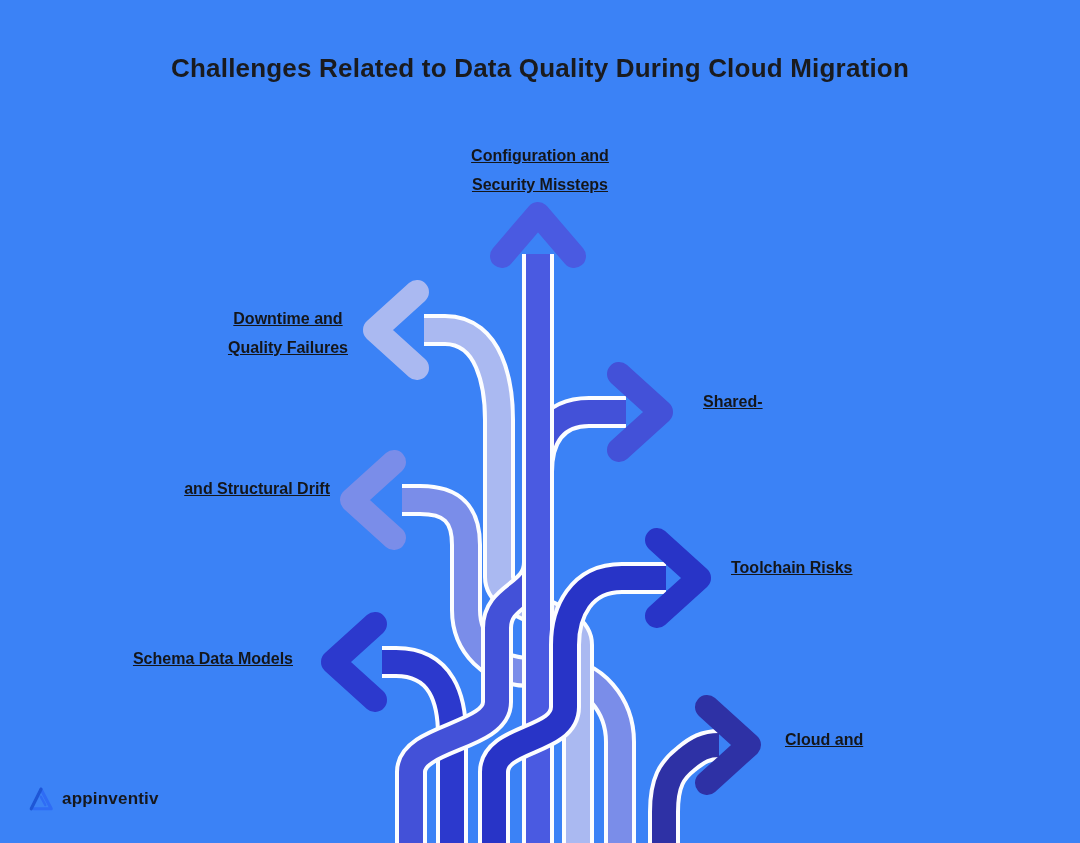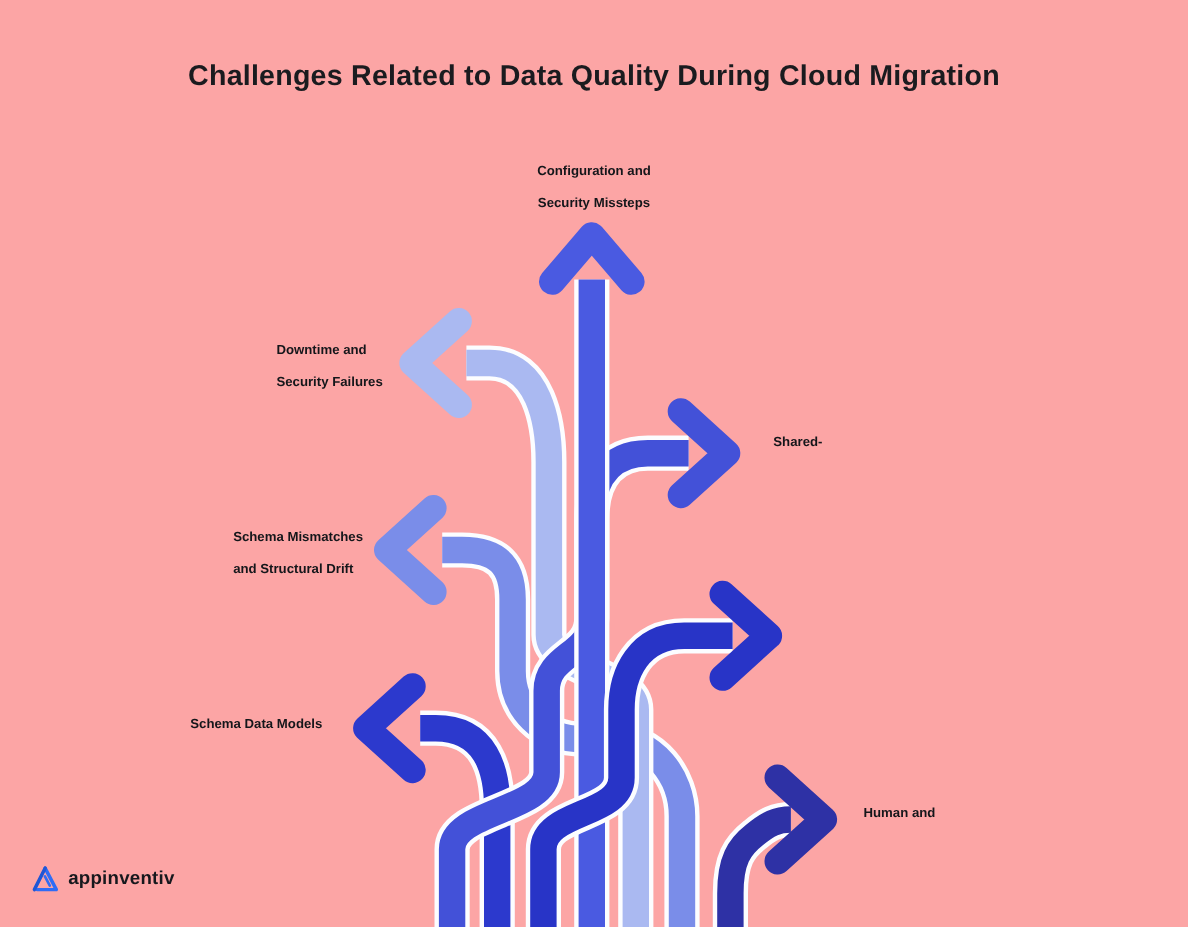--- a/index.html
+++ b/index.html
@@ -37,47 +37,48 @@
     stroke-linecap:butt;
   }
   .head{
     fill:none;
     stroke-width:24px;
     stroke-linecap:round;
     stroke-linejoin:round;
   }
   .label{
     position:absolute;
-    font-size:12px;
+    font-size:16px;
     font-weight:600;
     line-height:29px;
     color:#14161a;
     white-space:nowrap;
+    text-decoration:underline;
   }
-  .label.align-right{text-align:left;}
+  .label.align-right{text-align:center;}
   .label.align-center{text-align:center;transform:translateX(-50%);}
   .brand{
     position:absolute;
     left:28px;
     top:786px;
     display:flex;
     align-items:center;
     gap:8px;
   }
   .brand-text{
     font-size:17px;
     font-weight:600;
     letter-spacing:0.2px;
     color:#16181d;
   }
 </style>
 </head>
 <body>
 
-<div class="stage" style="background-color: #fca5a5;">
+<div class="stage" style="background-color: #3b82f6;">
 
   <div class="page-title">Challenges Related to Data Quality During Cloud Migration</div>
 
   <svg class="diagram-svg" width="1080" height="843" viewBox="0 0 1080 843">
 
     <g>
       <path class="casing" d="M 620 870 L 620 742 C 620 706 594 672 556 672 L 530 672 C 492 672 466 644 466 610 L 466 545 C 466 514 452 500 420 500 L 402 500" stroke="#fcfdff"></path>
       <path class="line" d="M 620 870 L 620 742 C 620 706 594 672 556 672 L 530 672 C 492 672 466 644 466 610 L 466 545 C 466 514 452 500 420 500 L 402 500" stroke="#7a8de9"></path>
       <path class="head" d="M 394 462 L 352 500 L 394 538" stroke="#7a8de9"></path>
     </g>
@@ -119,41 +120,41 @@
     </g>
   </svg>
 
   <div class="label align-center" style="left:540px;top:141px">
     <div>Configuration and</div>
     <div>Security Missteps</div>
   </div>
 
   <div class="label align-right" style="right:732px;top:304px">
     <div>Downtime and</div>
-    <div>Security Failures</div>
+    <div>Quality Failures</div>
   </div>
 
   <div class="label" style="left:703px;top:387px">
     <div>Shared-</div>
   </div>
 
   <div class="label align-right" style="right:750px;top:474px">
-    <div>Schema Mismatches</div>
     <div>and Structural Drift</div>
   </div>
 
   <div class="label" style="left:731px;top:553px">
+    <div>Toolchain Risks</div>
   </div>
 
   <div class="label align-right" style="right:787px;top:644px">
     <div>Schema Data Models</div>
   </div>
 
   <div class="label" style="left:785px;top:725px">
-    <div>Human and</div>
+    <div>Cloud and</div>
   </div>
 
   <div class="brand">
     <svg width="26" height="26" viewBox="0 0 28 28">
       <path d="M 14 3.5 L 25 24.5 L 6.5 24.5" fill="none" stroke="#2f6cf5" stroke-width="3.4" stroke-linejoin="round" stroke-linecap="round"></path>
       <path d="M 14 3.5 L 3.5 24.5" fill="none" stroke="#1e56d6" stroke-width="3.4" stroke-linecap="round"></path>
       <path d="M 13.8 11.5 L 18.6 20.5" fill="none" stroke="#2f6cf5" stroke-width="2.6" stroke-linecap="round"></path>
     </svg>
     <span class="brand-text">appinventiv</span>
   </div>

